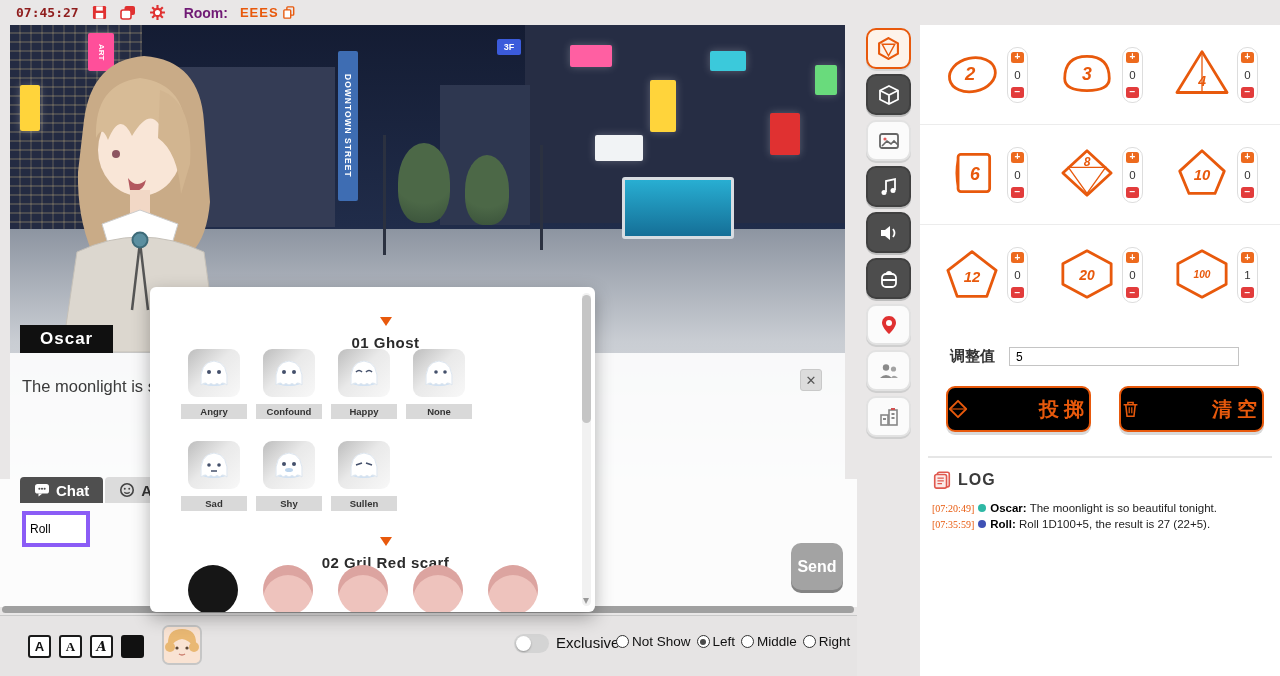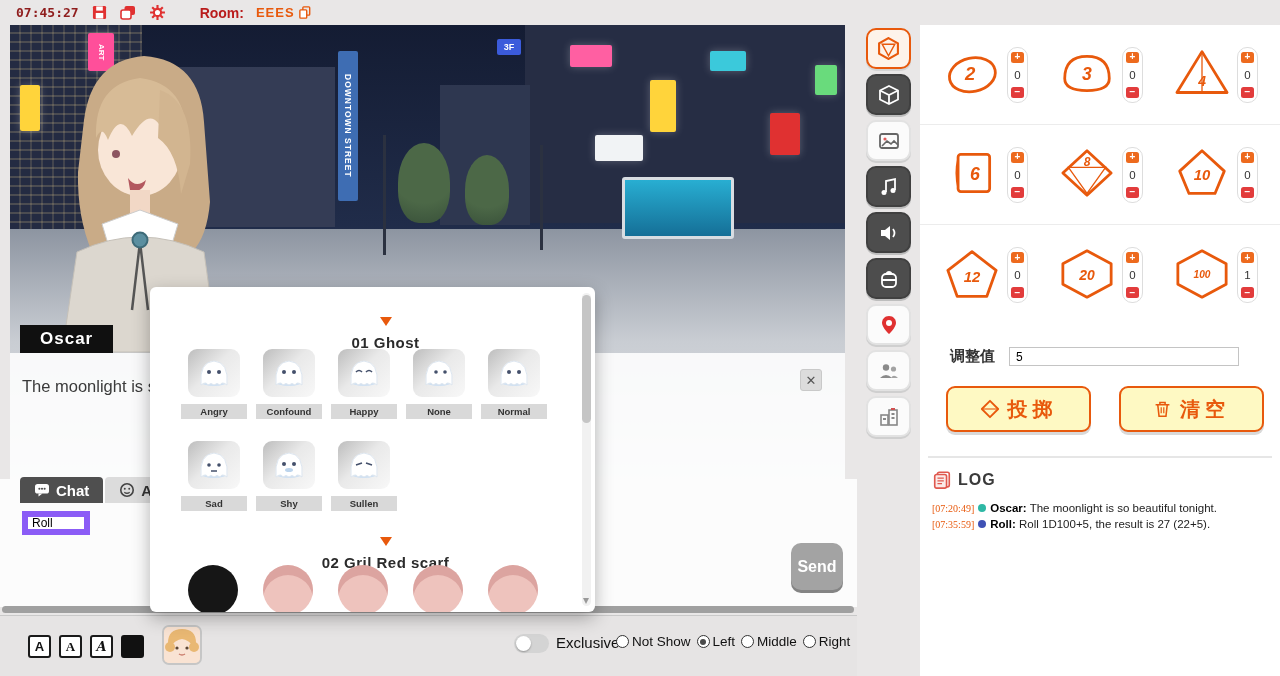--- a/index.html
+++ b/index.html
@@ -8,21 +8,21 @@
     position:relative; width:1280px; height:676px; overflow:hidden;
     background:#e9e7e7; font-family:"Liberation Sans", sans-serif;
     -webkit-font-smoothing:antialiased;
   }
 
   
   .topbar { position:absolute; left:0; top:0; width:860px; height:25px;
     display:flex; align-items:center; gap:12px; padding-left:16px; }
   .topbar .time { font-size:13px; font-weight:bold; color:#8f1d1d; font-family:"DejaVu Sans Mono", monospace; }
   .tb-icon { width:17px; height:17px; display:inline-flex; align-items:center; justify-content:center; cursor:pointer; }
-  .room-label { color:#b91c1c; font-weight:bold; font-size:14px; margin-left:22px; }
+  .room-label { color:#701a75; font-weight:bold; font-size:14px; margin-left:6px; }
   .room-name { color:#e8590c; font-weight:bold; font-size:13px; letter-spacing:1px; display:flex; align-items:center; gap:4px; }
 
   
   .scene { position:absolute; left:10px; top:25px; width:835px; height:454px;
     overflow:hidden; background:linear-gradient(#141c33 0%, #23304f 55%, #3a4663 70%); }
   .street { position:absolute; left:0; bottom:0; width:100%; height:250px;
     background:linear-gradient(#8d95a1 0%, #c9cdd3 45%, #e2e4e7 100%); }
   .bldg { position:absolute; background:#242b42; }
   .bldg.win { background-image:
       repeating-linear-gradient(0deg, transparent 0 7px, rgba(255,226,150,.18) 7px 9px),
@@ -51,22 +51,22 @@
 
   
   .left-lower { position:absolute; left:0; top:479px; width:857px; height:128px; background:#fcfcfc; }
 
   
   .chat-tabs { position:absolute; left:20px; top:477px; display:flex; gap:2px; z-index:2; }
   .tab { height:26px; display:flex; align-items:center; gap:6px; padding:0 14px;
     font-size:15px; font-weight:bold; border-radius:4px 4px 0 0; cursor:pointer; }
   .tab.active { background:#4f4f4f; color:#fff; }
   .tab.inactive { background:#dcdcdc; color:#333; width:92px; }
-  .roll-input { position:absolute; left:22px; top:511px; width:68px; height:24px;
-    border:6px solid #8b5cf6; font-size:12px; padding-left:4px; background:#fff; z-index:2;
+  .roll-input { position:absolute; left:22px; top:511px; width:68px; height:36px;
+    border:4px solid #8b5cf6; font-size:12px; padding-left:4px; background:#fff; z-index:2;
     font-family:"Liberation Sans", sans-serif; }
   .send-btn { position:absolute; left:791px; top:543px; width:52px; height:47px;
     background:#a3a3a3; border:none; border-radius:10px; color:#fff; font-size:16px;
     font-weight:bold; box-shadow:0 3px 0 #848484; cursor:pointer; z-index:2;
     font-family:"Liberation Sans", sans-serif; }
 
   
   .popup { position:absolute; left:150px; top:287px; width:445px; height:325px;
     background:#fff; border-radius:6px; box-shadow:0 6px 18px rgba(0,0,0,.3);
     overflow:hidden; z-index:5; padding-top:30px; }
@@ -142,23 +142,23 @@
   .sbtn.plus { background:#ed6a1e; }
   .sbtn.minus { background:#e23c3c; }
   .cnt { font-size:11.5px; color:#333; }
   .die-num { font-style:italic; font-weight:bold; fill:#e8590c; font-family:"Liberation Sans", sans-serif; }
 
   .modifier-row { display:flex; align-items:center; gap:14px; margin:22px 12px 0 30px; }
   .modifier-label { font-size:15px; font-weight:bold; color:#333; }
   .modifier-input { width:230px; height:19px; border:1px solid #c4c4c4; font-size:12px;
     padding-left:6px; font-family:"Liberation Sans", sans-serif; }
   .action-row { display:flex; gap:28px; margin:20px 0 0 26px; }
-  .action-btn { width:145px; height:46px; background:#fef9c3; border:2.5px solid #e8590c;
+  .action-btn { width:145px; height:46px; background:#000000; border:2.5px solid #e8590c;
     border-radius:9px; color:#e8590c; font-size:20px; font-weight:bold; letter-spacing:5px;
-    display:flex; align-items:center; justify-content:center; gap:8px;
+    display:flex; align-items:center; justify-content:space-between; gap:8px;
     box-shadow:0 3px 0 #d9d9d9; cursor:pointer; font-family:"Liberation Sans", sans-serif; }
   .panel-divider { margin:24px 8px 0 8px; border-top:2px solid #e6e6e6; }
   .log-section { padding:12px 8px 0 12px; }
   .log-header { display:flex; align-items:center; gap:6px; }
   .log-title { font-size:16px; font-weight:bold; color:#3a3a3a; letter-spacing:1px; }
   .log-entries { margin-top:12px; display:flex; flex-direction:column; gap:4px; }
   .log-entry { display:flex; align-items:center; gap:4px; white-space:nowrap; }
   .lt { font-family:Liberation Serif, serif; font-size:10px; color:#e8590c; }
   .dot { width:8px; height:8px; border-radius:50%; display:inline-block; flex:0 0 auto; }
   .lm { font-size:11.5px; color:#222; }
@@ -322,31 +322,20 @@
       <div class="emo">
         <div class="emo-tile">
           <svg width="40" height="34" viewBox="0 0 40 34">
               <ellipse cx="20" cy="26" rx="13" ry="4" fill="#cfe0f2"></ellipse>
               <path d="M7,29 Q5,6 20,5 Q35,6 33,29 Q28,25 26,29 Q23,26 20,29 Q17,26 14,29 Q12,25 7,29 Z" fill="#fff" stroke="#dde6f0"></path>
               <circle cx="17" cy="16" r="1.8" fill="#44506b"></circle>
               <circle cx="26" cy="16" r="1.8" fill="#44506b"></circle>
             </svg>
         </div>
         <div class="emo-label">None</div>
-      </div>
-      <div class="emo">
-        <div class="emo-tile">
-          <svg width="40" height="34" viewBox="0 0 40 34">
-              <ellipse cx="20" cy="26" rx="13" ry="4" fill="#cfe0f2"></ellipse>
-              <path d="M7,29 Q5,6 20,5 Q35,6 33,29 Q28,25 26,29 Q23,26 20,29 Q17,26 14,29 Q12,25 7,29 Z" fill="#fff" stroke="#dde6f0"></path>
-              <circle cx="15" cy="16" r="2" fill="#44506b"></circle>
-              <circle cx="25" cy="16" r="2" fill="#44506b"></circle>
-            </svg>
-        </div>
-        <div class="emo-label">Normal</div>
       </div>
     </div>
     <div class="emo-row" style="margin-top:22px;">
       <div class="emo">
         <div class="emo-tile">
           <svg width="40" height="34" viewBox="0 0 40 34">
               <ellipse cx="20" cy="26" rx="13" ry="4" fill="#cfe0f2"></ellipse>
               <path d="M7,29 Q5,6 20,5 Q35,6 33,29 Q28,25 26,29 Q23,26 20,29 Q17,26 14,29 Q12,25 7,29 Z" fill="#fff" stroke="#dde6f0"></path>
               <circle cx="15" cy="17" r="1.8" fill="#44506b"></circle>
               <circle cx="25" cy="17" r="1.8" fill="#44506b"></circle>

